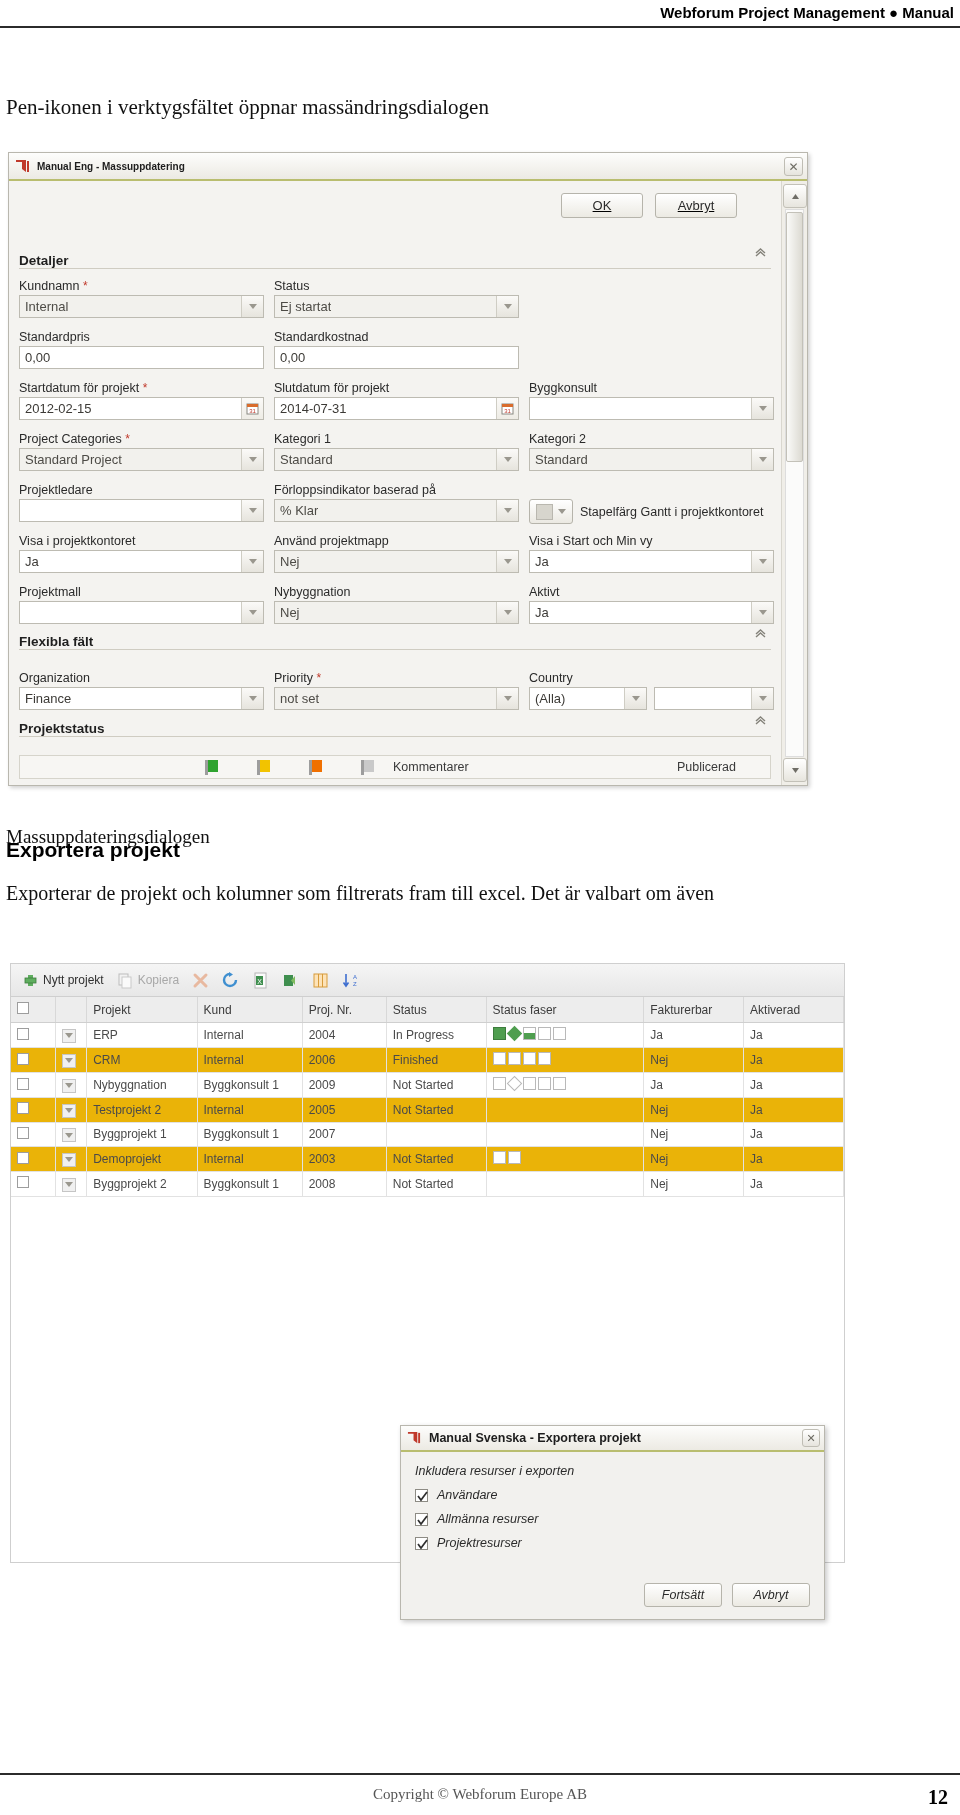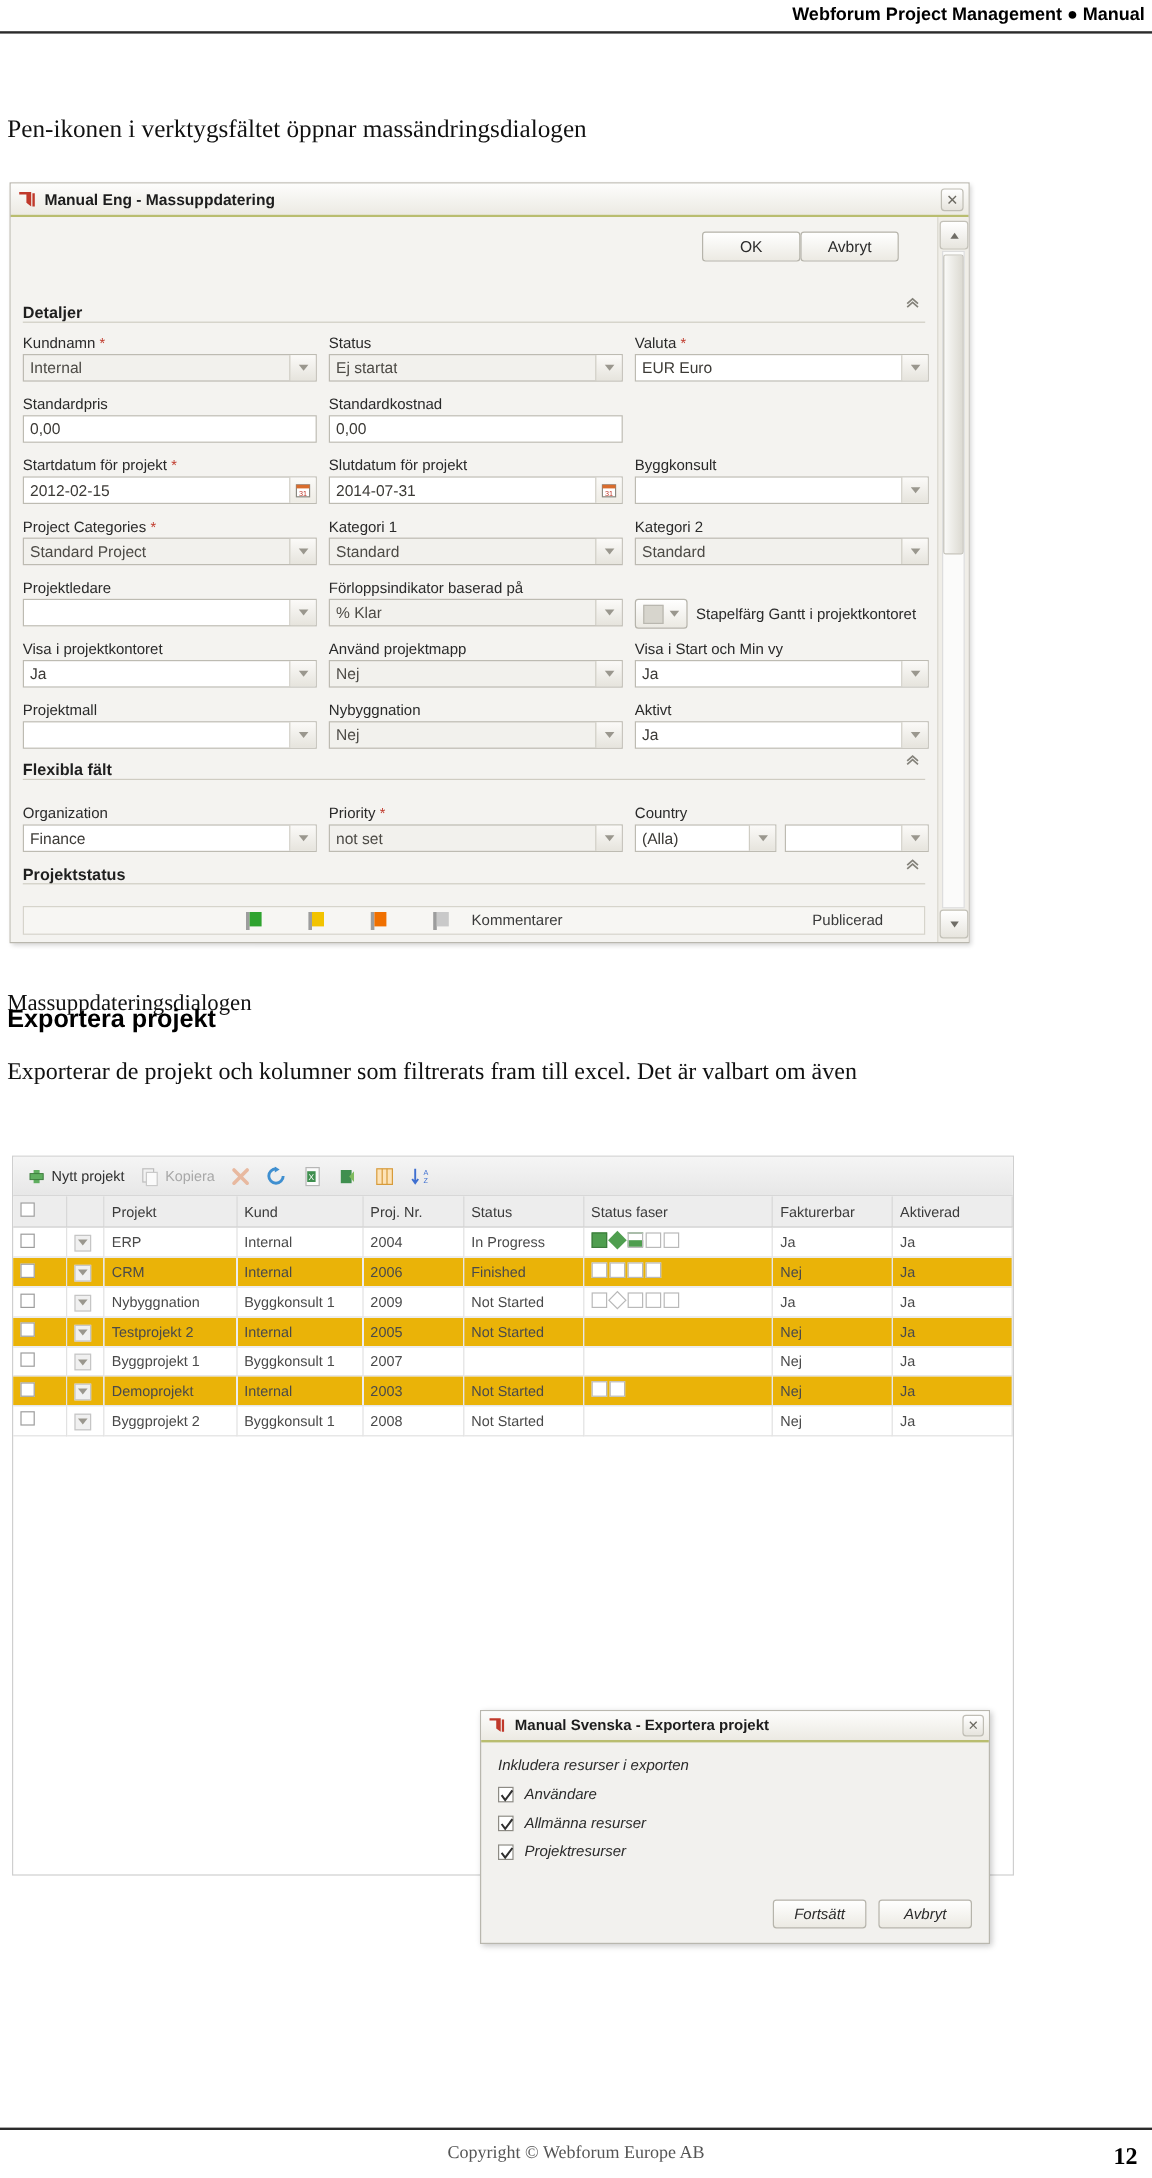--- a/index.html
+++ b/index.html
@@ -62,21 +62,21 @@
     height:28px; background:linear-gradient(#fdfdfc,#eceae3);
     border-bottom:2px solid #b9bd6f;
     display:flex; align-items:center; padding:0 6px;
     position:relative;
   }
   .mu-logo {
     width:15px; height:15px; margin-right:7px; position:relative; flex:0 0 auto;
   }
   .mu-logo svg { display:block; }
   .mu-title {
-    font-size:13px; font-weight:bold; color:#1d1d1d; letter-spacing:0;
+    font-size:10px; font-weight:bold; color:#1d1d1d; letter-spacing:0;
   }
   .mu-close {
     position:absolute; right:4px; top:4px; width:19px; height:19px;
     border:1px solid #bfbdb4; background:linear-gradient(#ffffff,#e6e4dd);
     border-radius:3px; font-size:12px; color:#6d6b63;
     display:flex; align-items:center; justify-content:center; cursor:pointer;
   }
   .mu-body {
     position:relative; height:604px; background:#f4f3f0;
   }
@@ -104,21 +104,21 @@
     background:#fbfbfa; border:1px solid #ddd; 
   }
   .sb-thumb {
     position:absolute; top:2px; left:0; width:17px; height:250px;
     background:linear-gradient(to right,#fafaf8,#dcdad2);
     border:1px solid #c3c1b8; border-radius:2px;
   }
 
   
   .mu-actions {
-    position:absolute; right:32px; top:12px; display:flex; 
+    position:absolute; right:44px; top:12px; display:flex; gap:12px;text-decoration:underline;
   }
   .mu-btn {
     min-width:82px; height:25px; padding:0 14px;
     border:1px solid #b6b4ab; border-radius:3px;
     background:linear-gradient(#ffffff,#eceae3);
     font-size:13px; color:#2b2b2b; cursor:pointer;
     display:flex; align-items:center; justify-content:center;
   }
 
   
@@ -314,29 +314,20 @@
           <span class="val">Internal</span>
           <span class="dd-btn">
               <i class="tri"></i>
             </span>
         </div>
       </div>
       <div class="fld" style="left:265px; top:98px; width:245px;">
         <div class="lbl">Status</div>
         <div class="ctrl gray">
           <span class="val">Ej startat</span>
-          <span class="dd-btn">
-              <i class="tri"></i>
-            </span>
-        </div>
-      </div>
-      <div class="fld" style="left:520px; top:98px; width:245px;">
-        <div class="lbl"><span>Valuta</span> <span class="req">*</span></div>
-        <div class="ctrl">
-          <span class="val dark">EUR Euro</span>
           <span class="dd-btn">
               <i class="tri"></i>
             </span>
         </div>
       </div>
 
       <div class="fld" style="left:10px; top:149px; width:245px;">
         <div class="lbl">Standardpris</div>
         <div class="ctrl">
           <span class="val dark">0,00</span>

